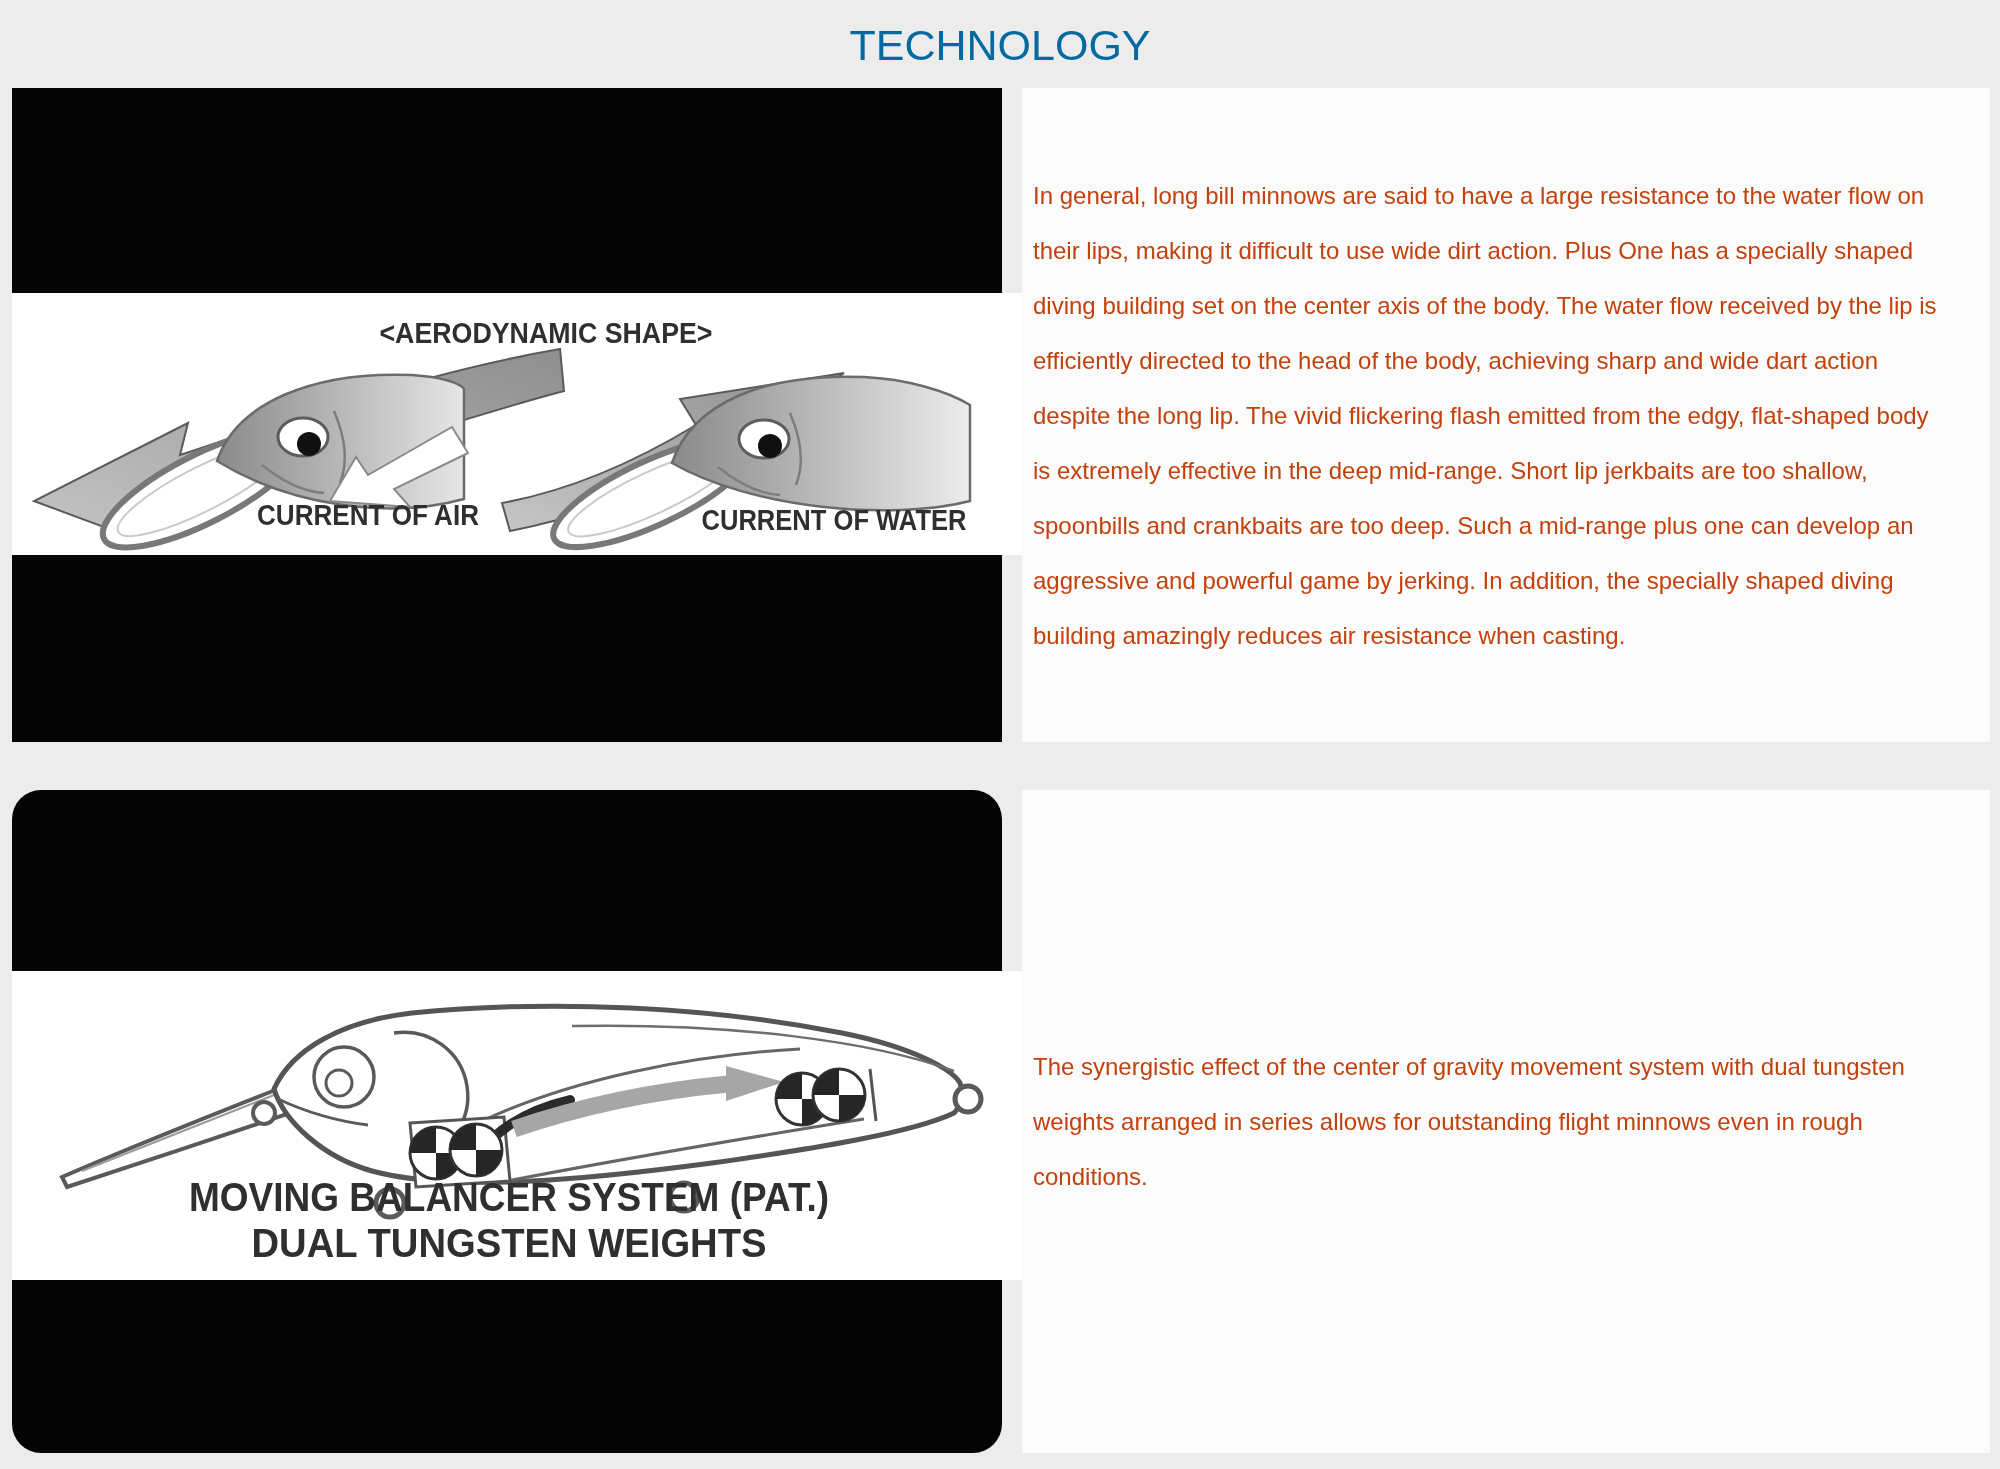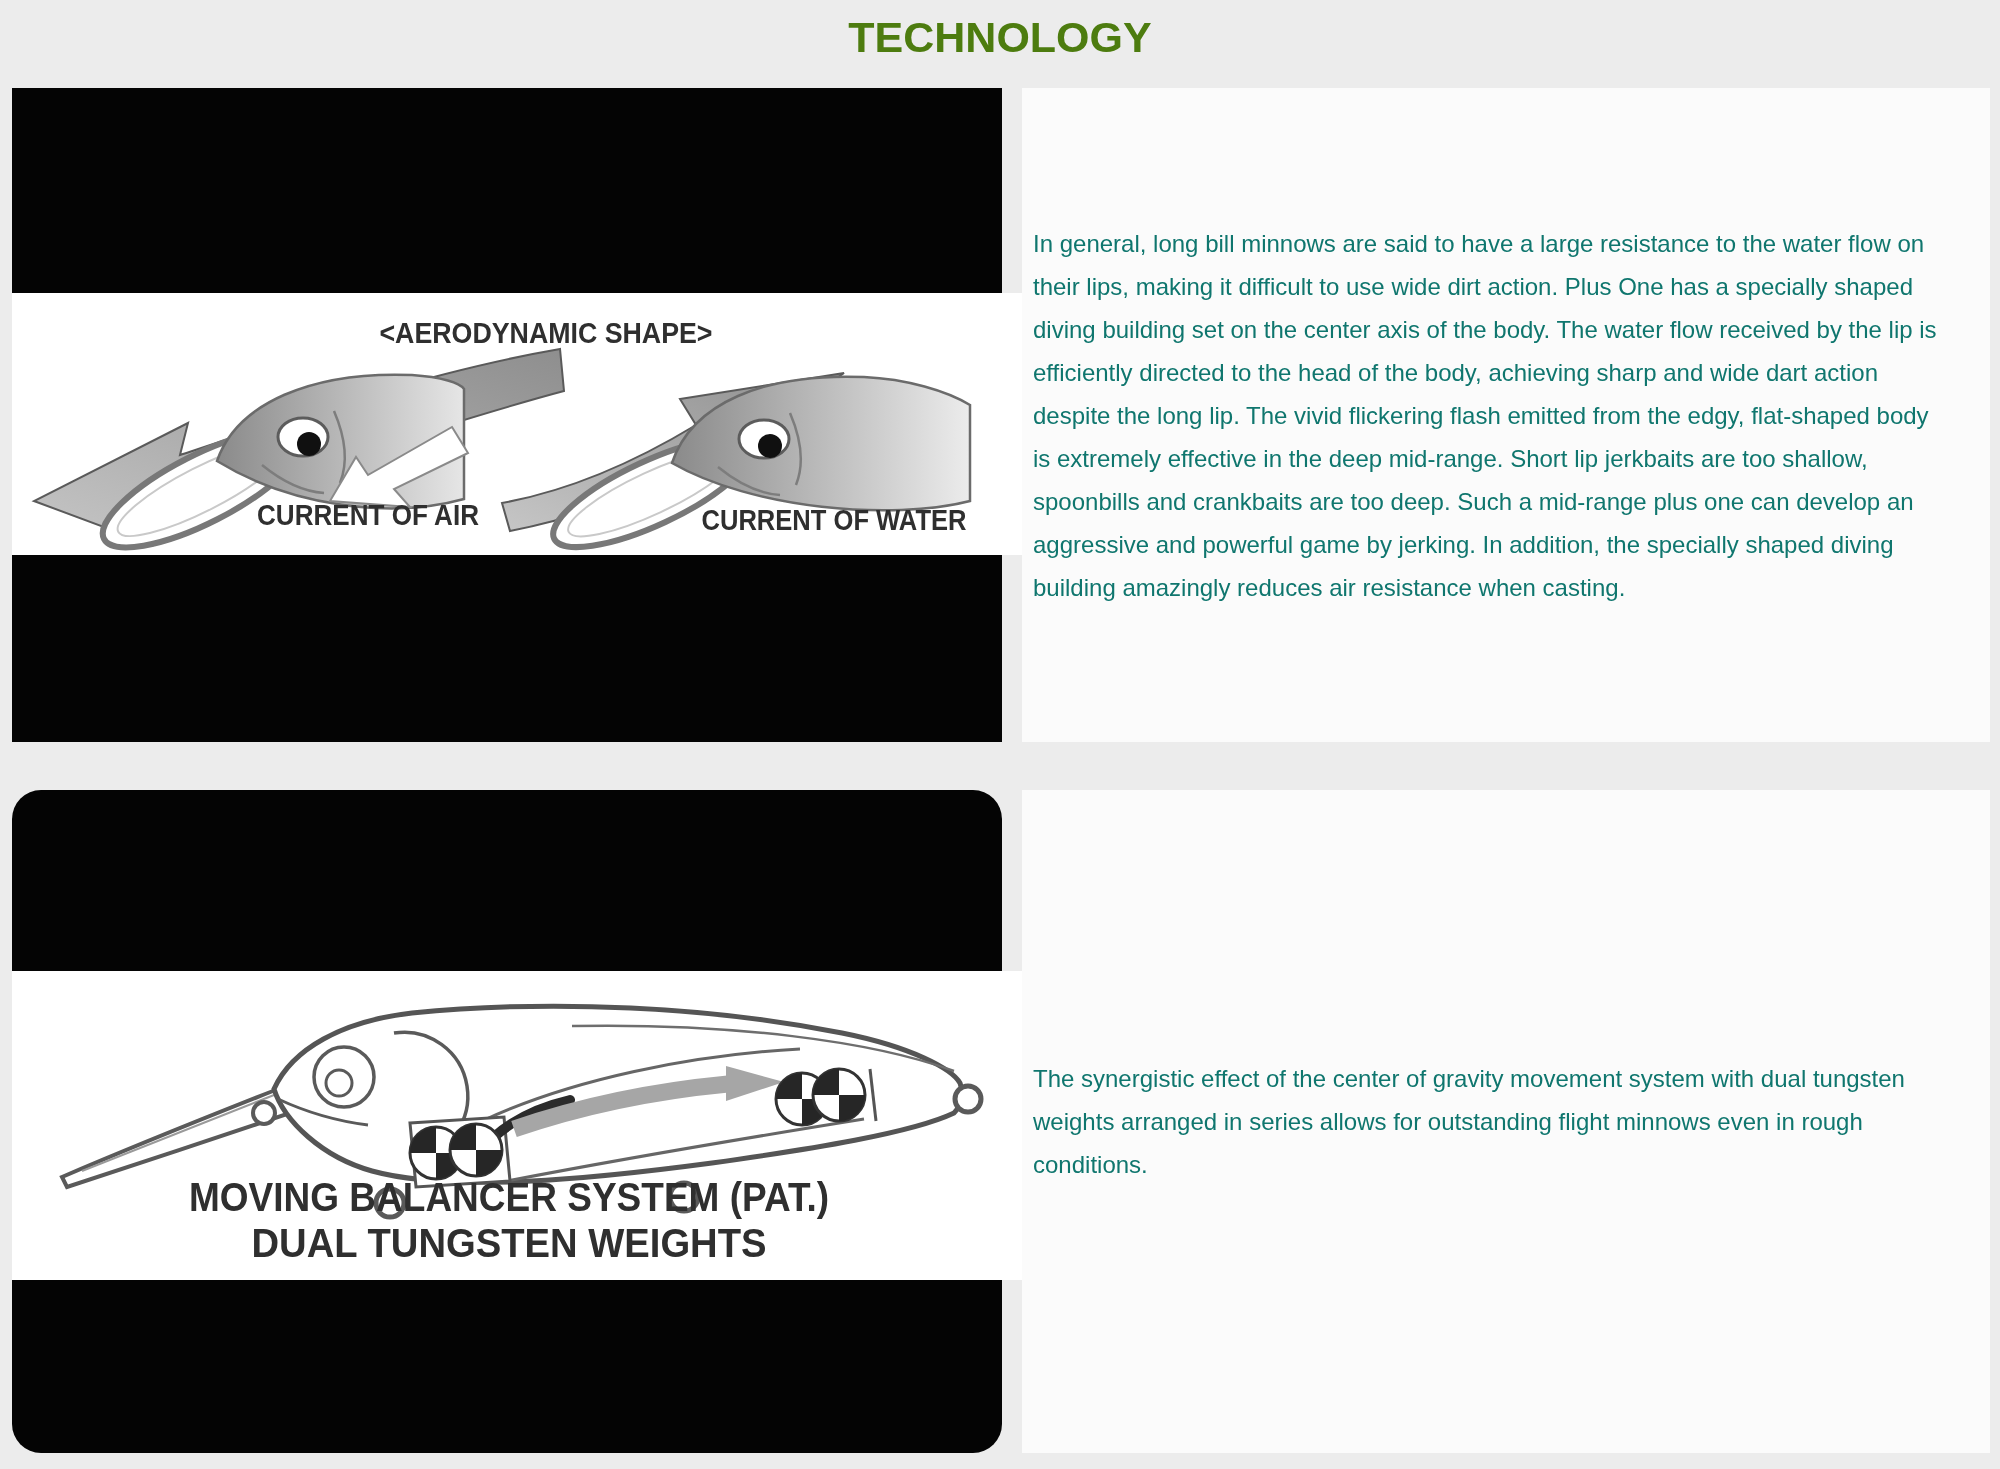--- a/index.html
+++ b/index.html
@@ -1,35 +1,35 @@
 <!DOCTYPE html>
 <html><head>
 <meta charset="utf-8">
 <style>
   html,body{margin:0;padding:0;}
   body{font-family:"Liberation Sans", sans-serif; background:#ececec;}
   .page{position:relative; width:2000px; height:1469px; background:#ececec; overflow:hidden;}
 
-  .page-title{position:absolute; top:0; left:0; width:2000px; margin:0; padding-top:14px;
-    text-align:center; font-size:43px; line-height:46px; font-weight:700; color:#4d7c0f;}
+  .page-title{position:absolute; top:0; left:0; width:2000px; margin:0; padding-top:22px;
+    text-align:center; font-size:43px; line-height:46px; font-weight:400; color:#0369a1;}
 
   .media-panel{position:absolute; left:12px; width:990px; background:#040404;}
   .media-panel.row1{top:88px; height:654px;}
   .media-panel.row2{top:790px; height:663px;border-radius:29px;}
 
   .white-band{position:absolute; left:0; width:1145px; background:#ffffff; overflow:hidden;}
   .white-band.row1{top:205px; height:262px;}
   .white-band.row2{top:181px; height:309px;}
 
   .copy-panel{position:absolute; left:1022px; width:968px; background:#fbfbfb;
     display:flex; align-items:center;}
   .copy-panel.row1{top:88px; height:654px;}
   .copy-panel.row2{top:790px; height:663px;}
 
-  .copy{margin:0; padding-left:11px; width:908px; font-size:24px; line-height:43px; color:#0f766e;}
+  .copy{margin:0; padding-left:11px; width:908px; font-size:24px; line-height:55px; color:#c2410c;}
 
   svg text{font-family:"Liberation Sans", sans-serif; font-weight:700; fill:#2f2f2f;}
 </style>
 </head>
 <body>
 
 <div class="page">
 
   <h1 class="page-title">TECHNOLOGY</h1>
 

